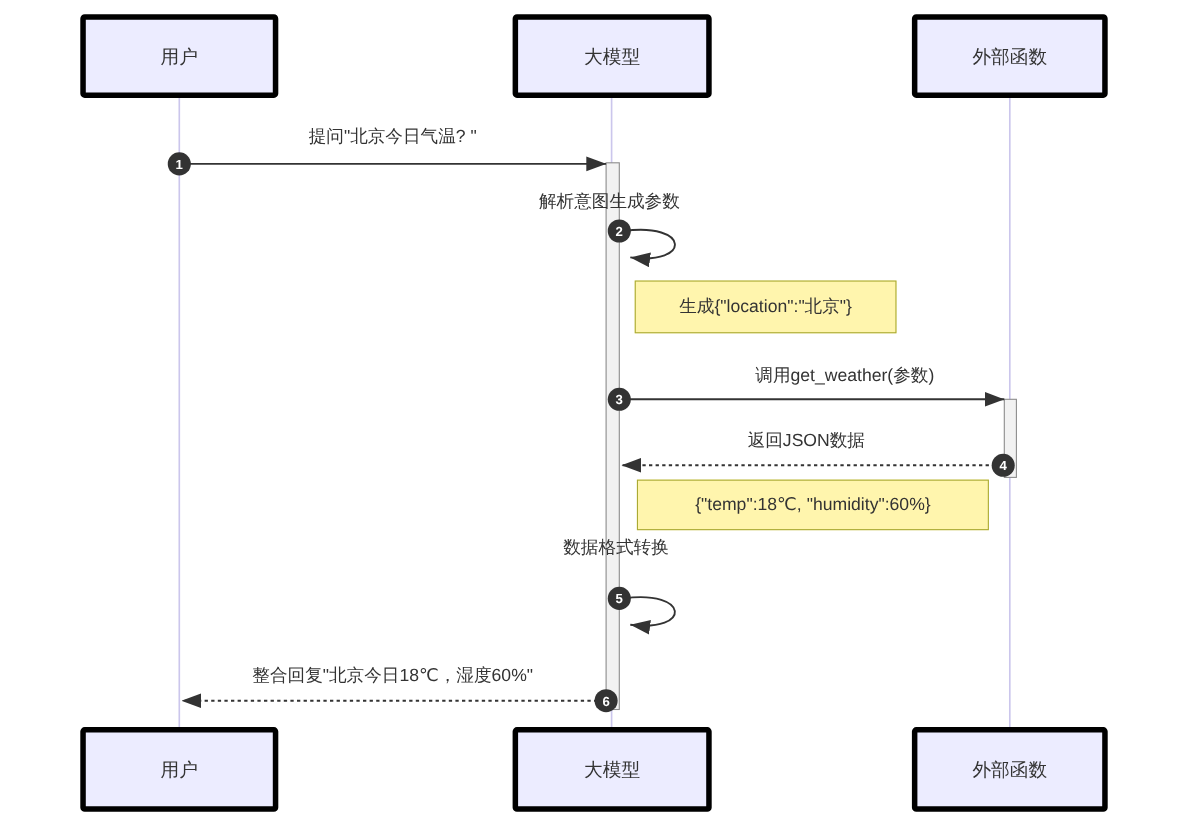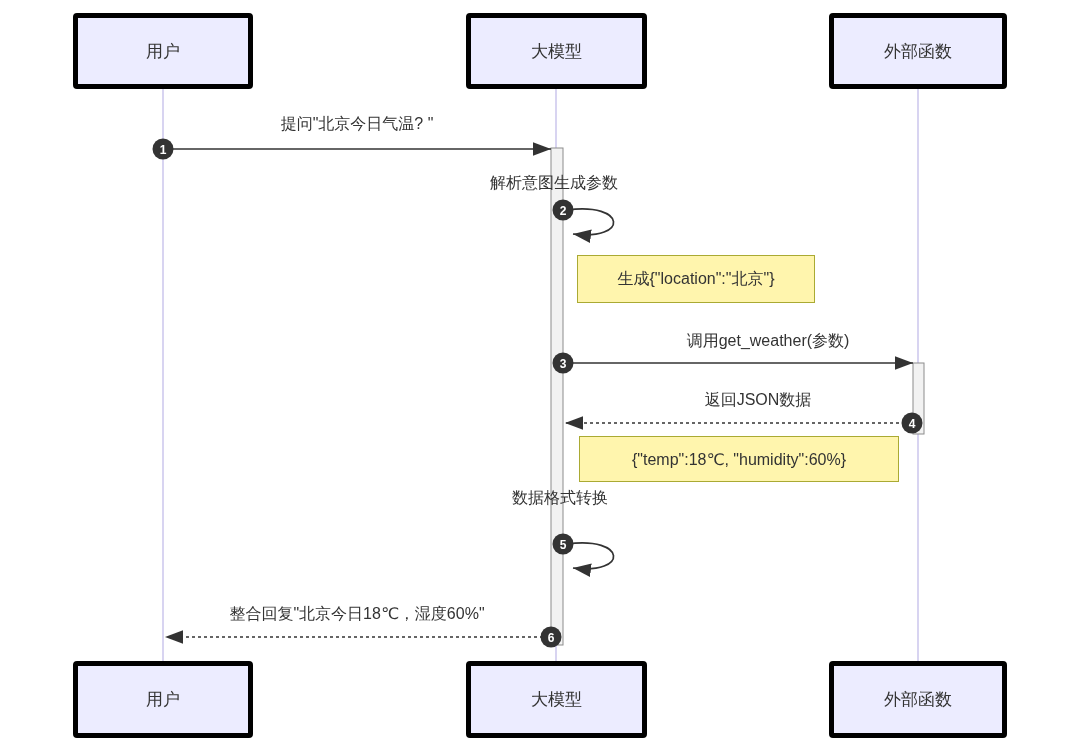--- a/index.html
+++ b/index.html
@@ -115,21 +115,21 @@
   <div class="actor-box" style="left:466px;top:661px;width:181px;height:77px;">
     <span>大模型</span>
   </div>
   <div class="actor-box" style="left:829px;top:661px;width:178px;height:77px;">
     <span>外部函数</span>
   </div>
 
   <div class="msg-label" style="left:357px;top:114px;">提问"北京今日气温? "</div>
   <div class="msg-label" style="left:554px;top:173px;">解析意图生成参数</div>
   <div class="msg-label" style="left:768px;top:331px;">调用get_weather(参数)</div>
-  <div class="msg-label" style="left:758px;top:390px;text-align:center;">返回JSON数据</div>
+  <div class="msg-label" style="left:733px;top:390px;text-align:center;">返回JSON数据</div>
   <div class="msg-label" style="left:560px;top:488px;">数据格式转换</div>
   <div class="msg-label" style="left:357px;top:604px;">整合回复"北京今日18℃，湿度60%"</div>
 
   <div class="note" style="left:577px;top:255px;width:238px;height:48px;">生成{"location":"北京"}</div>
   <div class="note" style="left:579px;top:436px;width:320px;height:46px;">{"temp":18℃, "humidity":60%}</div>
 
   <div class="seq-badge" style="left:163px;top:149px;">1</div>
   <div class="seq-badge" style="left:563px;top:210px;">2</div>
   <div class="seq-badge" style="left:563px;top:363px;">3</div>
   <div class="seq-badge" style="left:912px;top:423px;">4</div>

